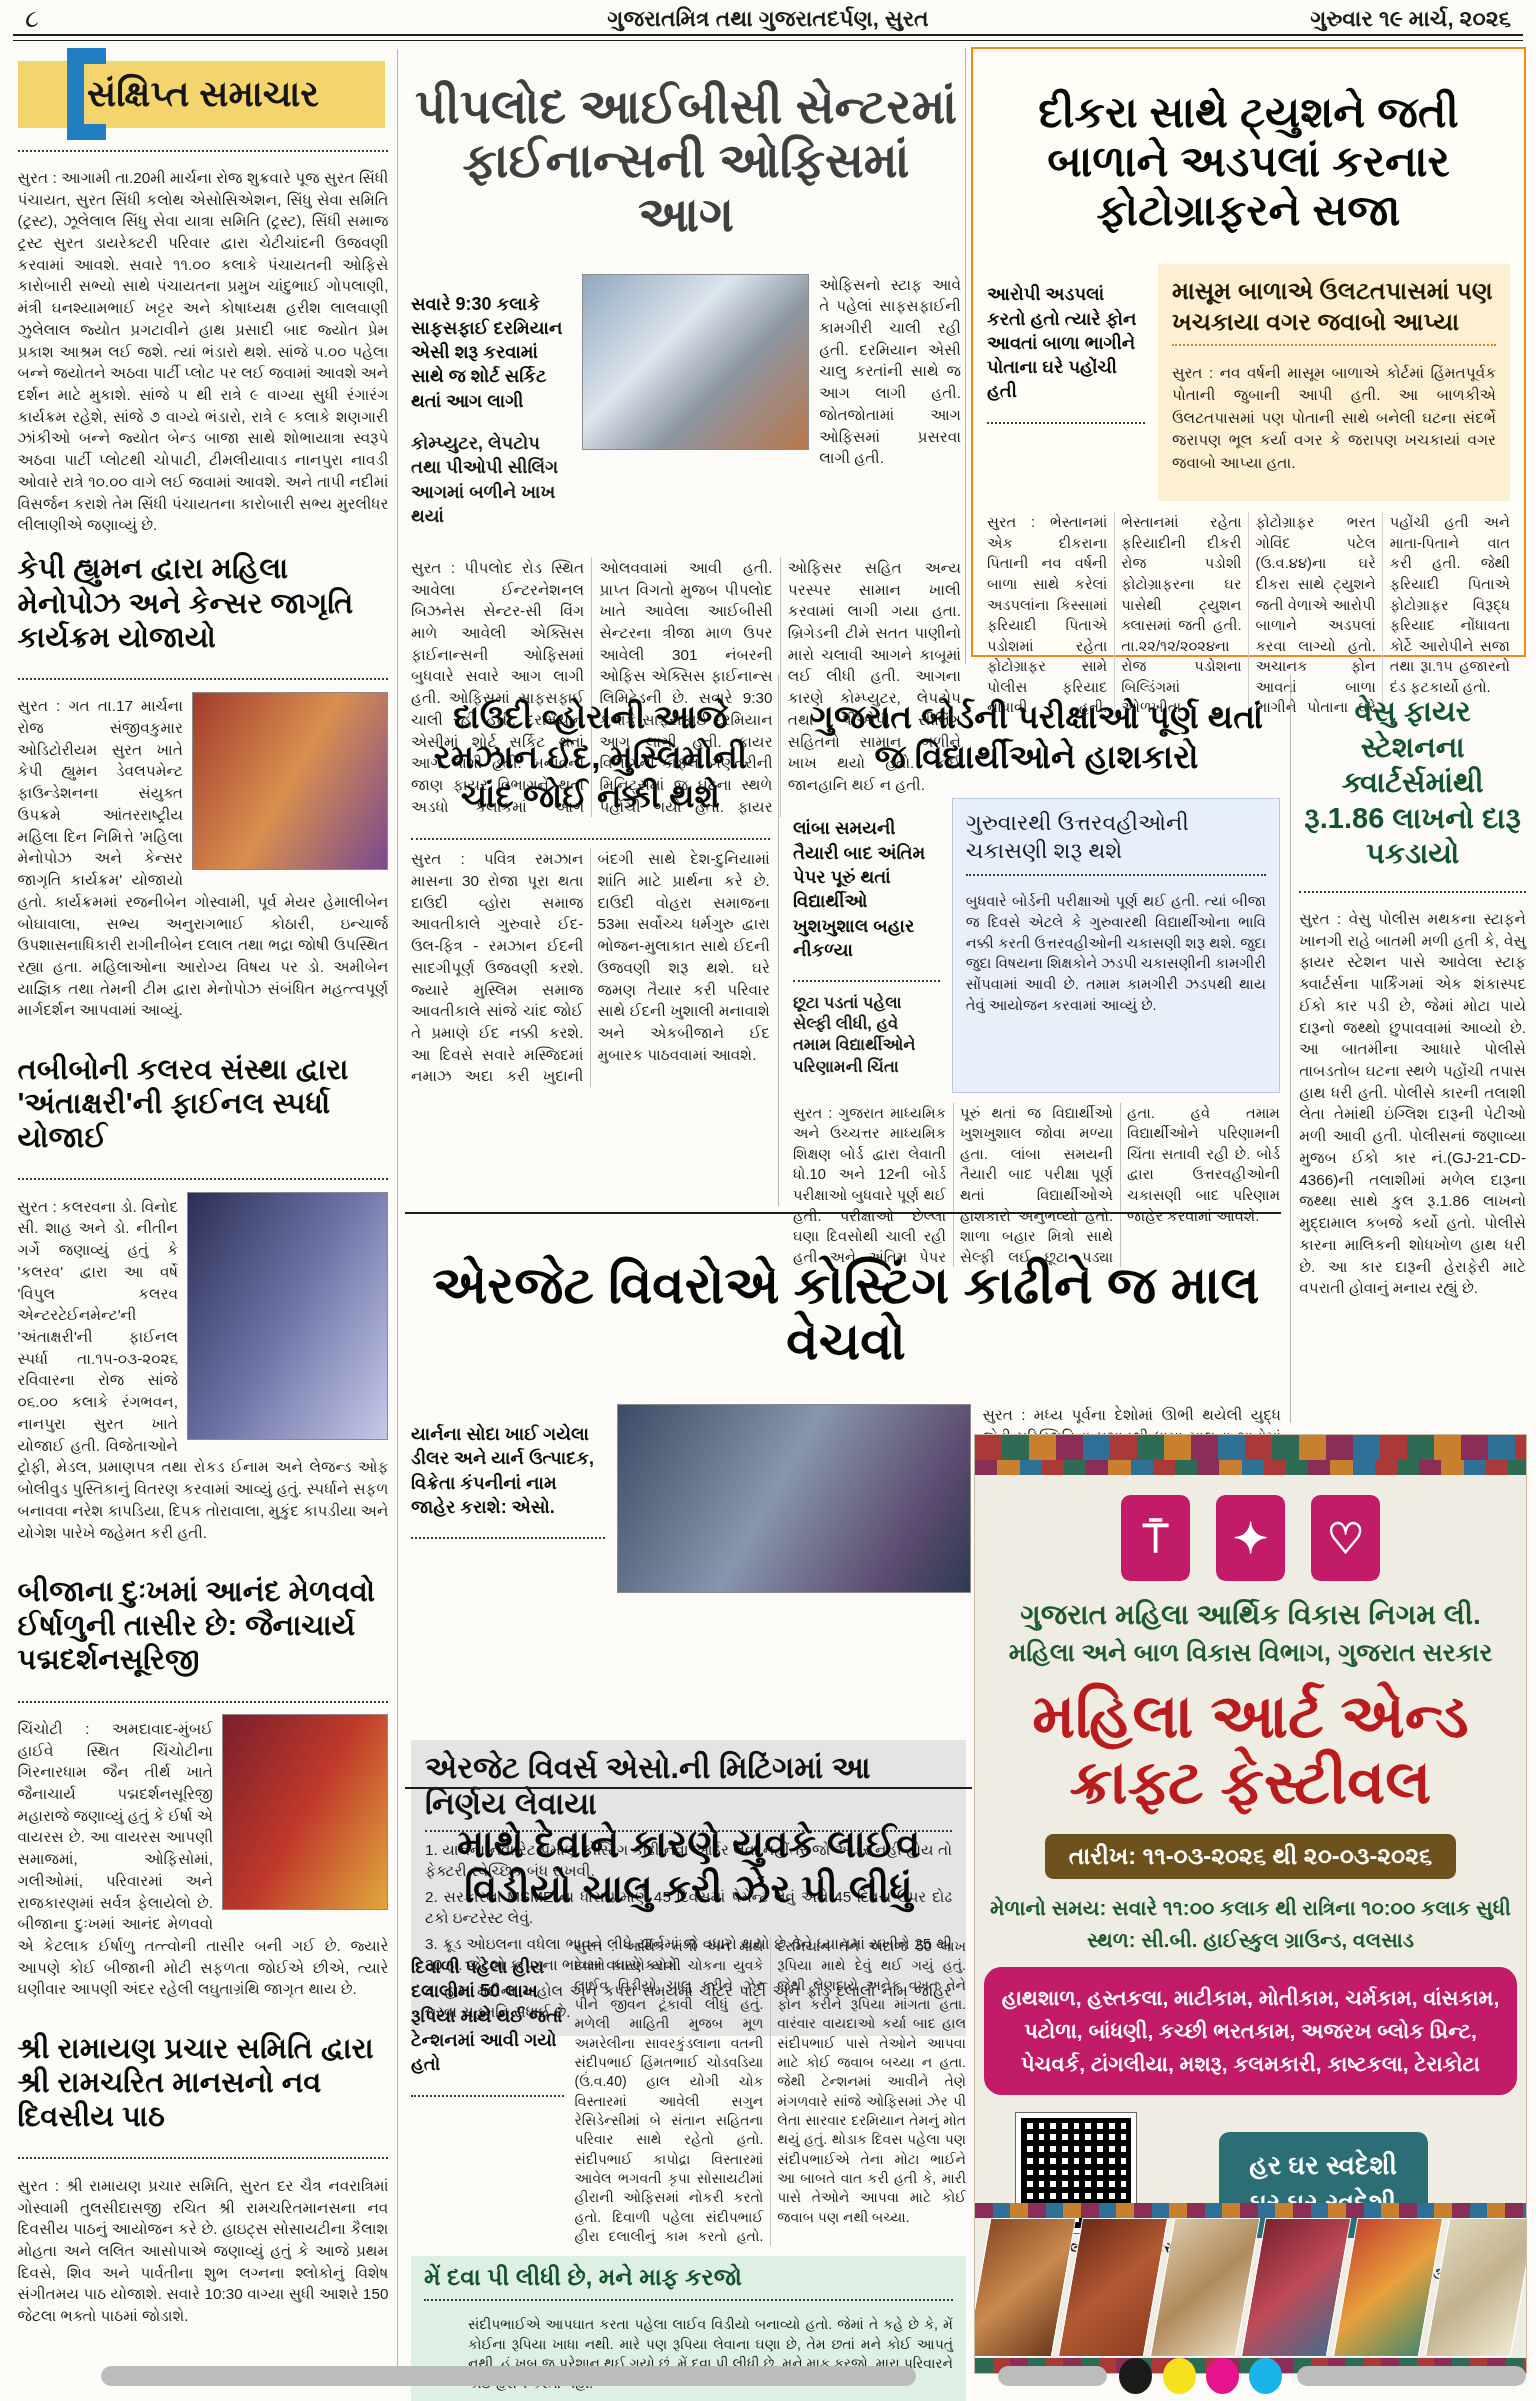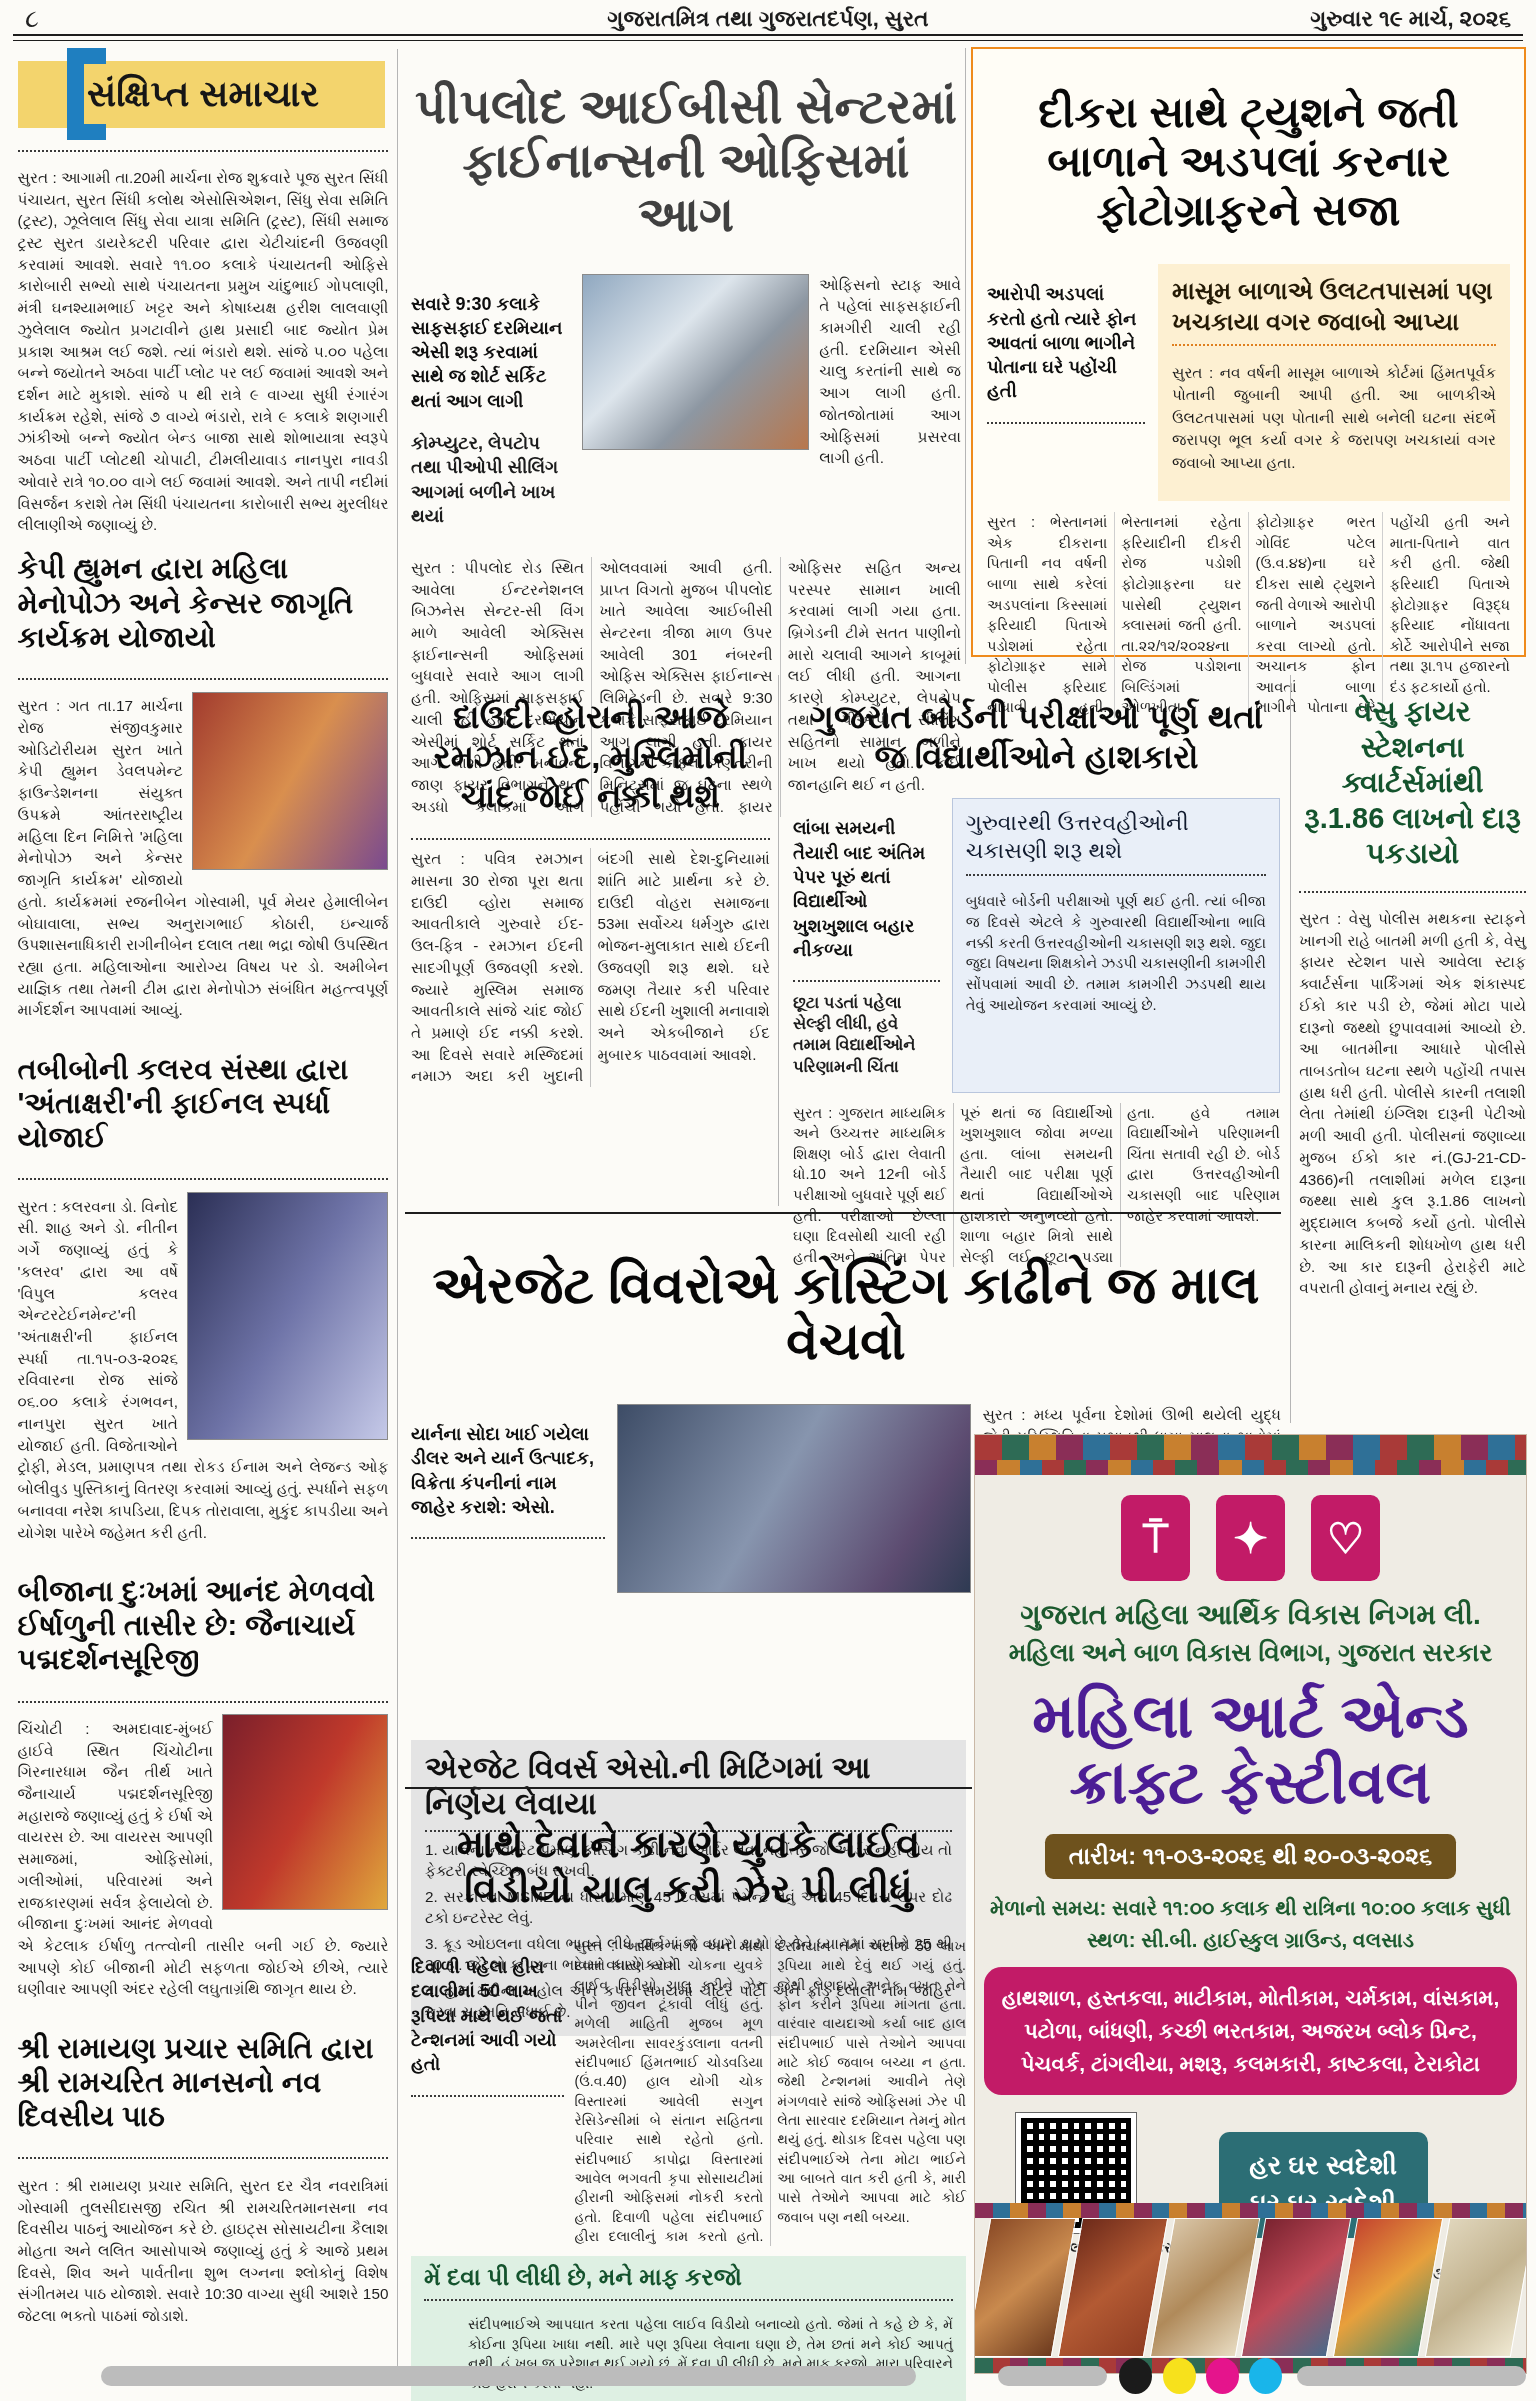--- a/index.html
+++ b/index.html
@@ -80,21 +80,21 @@
   .debt-box-h{font-size:23.5px;font-weight:bold;color:#14532d;}
   .debt-box-b{font-size:14px;line-height:1.4;text-align:justify;margin-left:44px;}
   
   .ad{position:absolute;left:974px;top:1434px;width:553px;height:940px;background:#efece4;border:0.6px solid #c9b8a6;box-sizing:border-box;overflow:hidden;}
   .bunt{height:25px;background:repeating-linear-gradient(90deg,#a93a38 0 27px,#2e6b55 27px 54px,#c8802f 54px 81px,#8a2e57 81px 108px,#2f7097 108px 135px);}
   .bunt2{height:15.3px;background:repeating-linear-gradient(90deg,#8a2e57 0 22px,#c8802f 22px 45px,#2f7097 45px 67px,#a93a38 67px 89px,#2e6b55 89px 111px);}
   .ad-logos{display:flex;justify-content:center;gap:26px;margin-top:20px;}
   .ad-logo{width:69px;height:86px;background:#c21b67;border-radius:9.4px;color:#fff;display:flex;align-items:center;justify-content:center;font-size:42px;font-weight:bold;}
   .ad-org1{font-size:28px;color:#1c5a2e;font-weight:bold;text-align:center;margin-top:17.6px;}
   .ad-org2{font-size:25px;color:#1c5a2e;font-weight:bold;text-align:center;margin-top:5.9px;}
-  .ad-title{font-size:61px;color:#4c1d95;font-weight:800;text-align:center;line-height:1.08;margin-top:16.4px;}
+  .ad-title{font-size:61px;color:#b91c1c;font-weight:800;text-align:center;line-height:1.08;margin-top:16.4px;}
   .ad-pill{width:fit-content;margin:17.6px auto 0;background:#6e521d;color:#fff;font-size:23.5px;font-weight:bold;padding:9.4px 23.5px;border-radius:8.2px;}
   .ad-time{font-size:20.5px;color:#1c5a2e;font-weight:bold;text-align:center;margin-top:16.4px;}
   .ad-venue{font-size:20.5px;color:#1c5a2e;font-weight:bold;text-align:center;margin-top:8.2px;}
   .ad-crafts{margin:15.3px 9.4px 0 9.4px;background:#c21b67;color:#fff;font-size:21px;font-weight:bold;text-align:center;line-height:1.55;padding:15.3px 14px;border-radius:17.6px;}
   .ad-row{display:flex;align-items:center;gap:33px;margin:17.6px 0 0 41px;}
   .qr{width:110px;height:110px;border:5.9px solid #fff;outline:1.2px solid #666;
       background:repeating-linear-gradient(0deg,#000 0 5.9px,transparent 5.9px 11.7px),repeating-linear-gradient(90deg,#000 0 5.9px,#fff 5.9px 11.7px);}
   .qr-cap{font-size:15.3px;font-weight:bold;margin-top:5.9px;text-align:center;color:#222;}
   .ad-slogan{background:#2c6e75;color:#fff;font-size:26px;font-weight:bold;text-align:center;padding:15.3px 30.5px;border-radius:10.6px;line-height:1.45;}
   .ad-ref{text-align:right;font-size:16px;font-weight:bold;margin:8.2px 15.3px 0 0;color:#333;}

